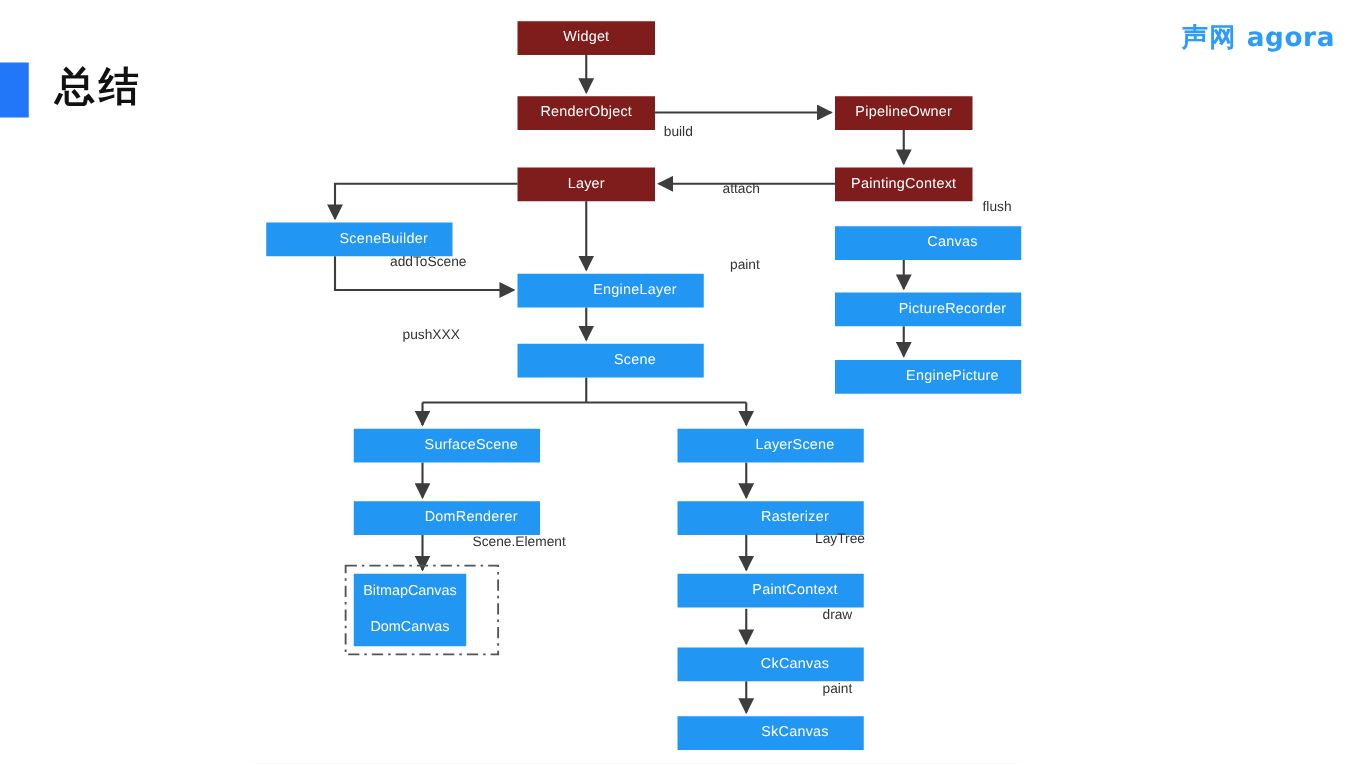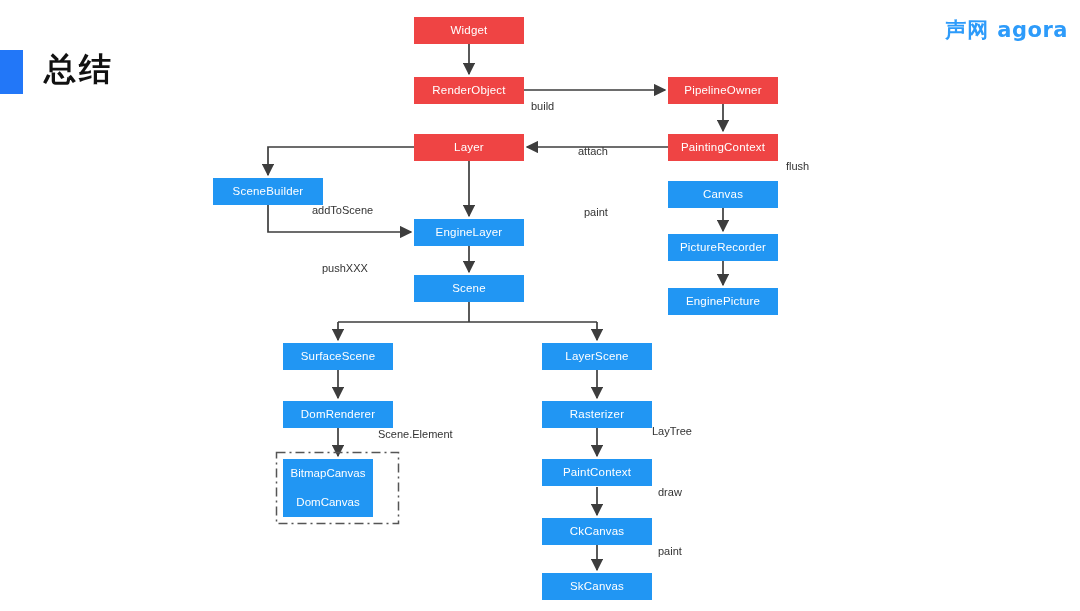--- a/index.html
+++ b/index.html
@@ -11,22 +11,22 @@
   .accent-bar{position:absolute;left:0;top:50px;width:23px;height:44px;background:#2277f8;}
   .page-title{position:absolute;left:44px;top:48px;font-size:32px;font-weight:bold;
     color:#111;letter-spacing:3px;margin:0;}
   .logo{position:absolute;top:16px;right:12px;font-size:21px;font-weight:bold;
     color:#2d9bfa;white-space:nowrap;}
   .logo .cn{letter-spacing:1px;margin-right:8px;}
   .logo .en{letter-spacing:0.5px;font-family:"DejaVu Sans",sans-serif;}
   
   .node{position:absolute;width:110px;height:27px;line-height:27px;text-align:center;
     color:#fff;font-size:11.5px;letter-spacing:0.2px;}
-  .green{background:#ef4444;}
-  .blue{background:#2196f3;}
+  .green{background:#7f1d1d;}
+  .blue{background:#2196f3;padding-left:39px;}
   .node-double{position:absolute;width:90px;height:58px;background:#2196f3;color:#fff;
     font-size:11.5px;text-align:center;}
   .node-double .row{height:29px;line-height:29px;}
   
   .edge-label{position:absolute;font-size:11px;color:#333;white-space:nowrap;margin-top:48px;}
   svg.wires{position:absolute;left:0;top:0;width:1080px;height:611px;}
 </style>
 </head>
 <body>
 

